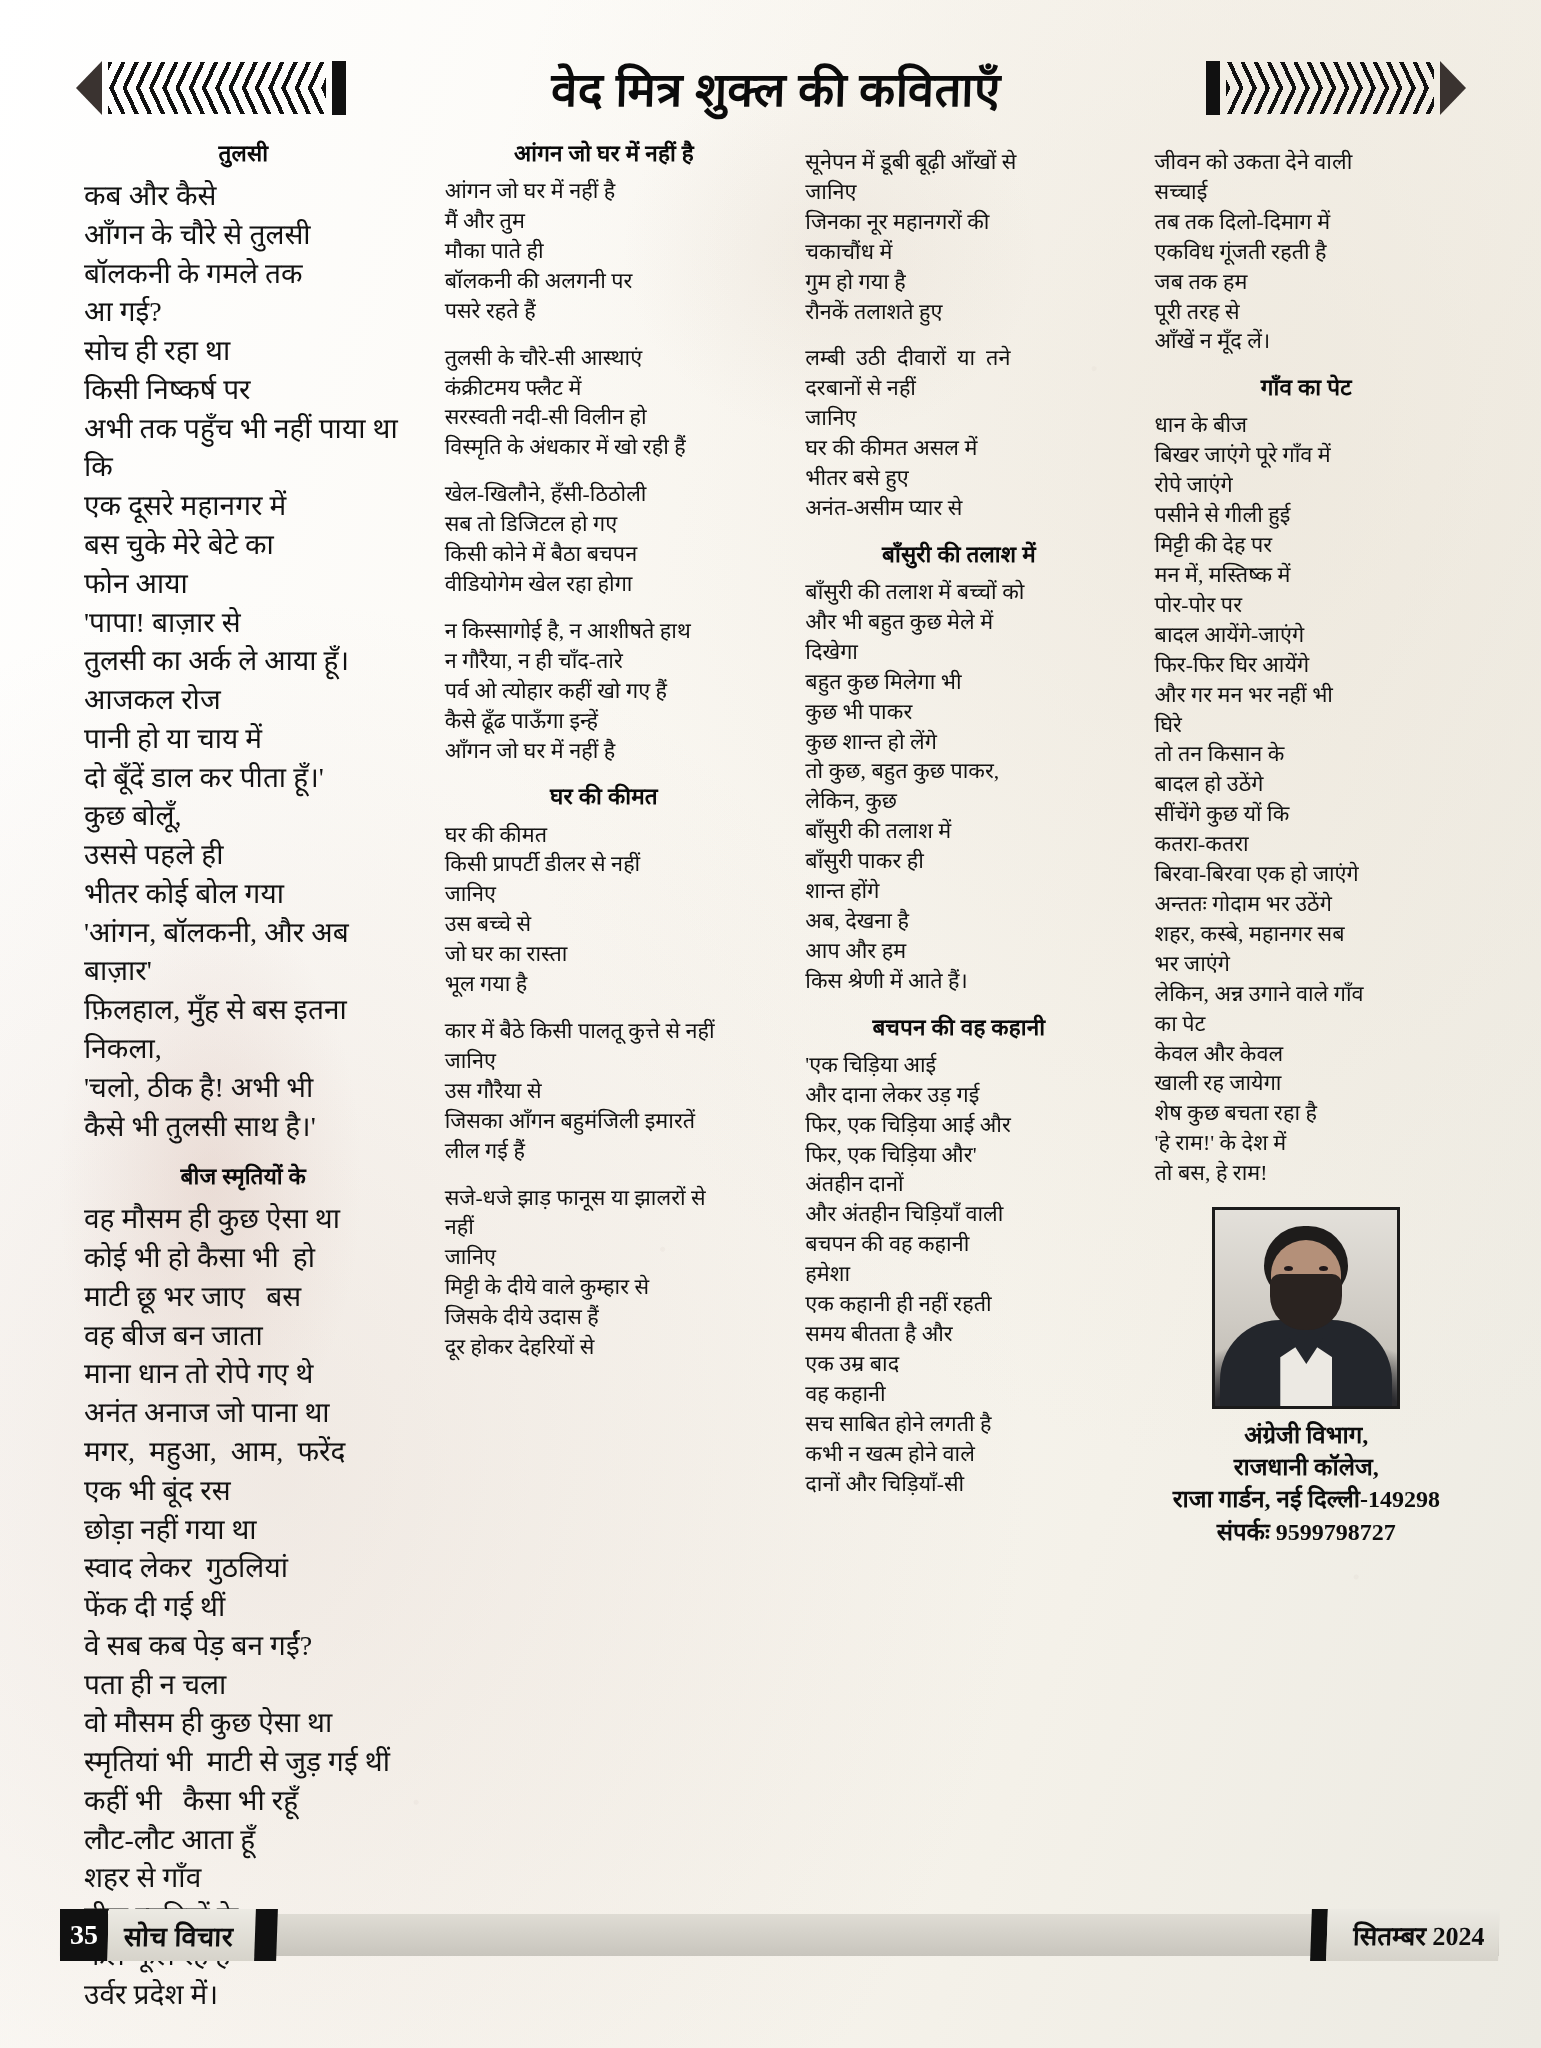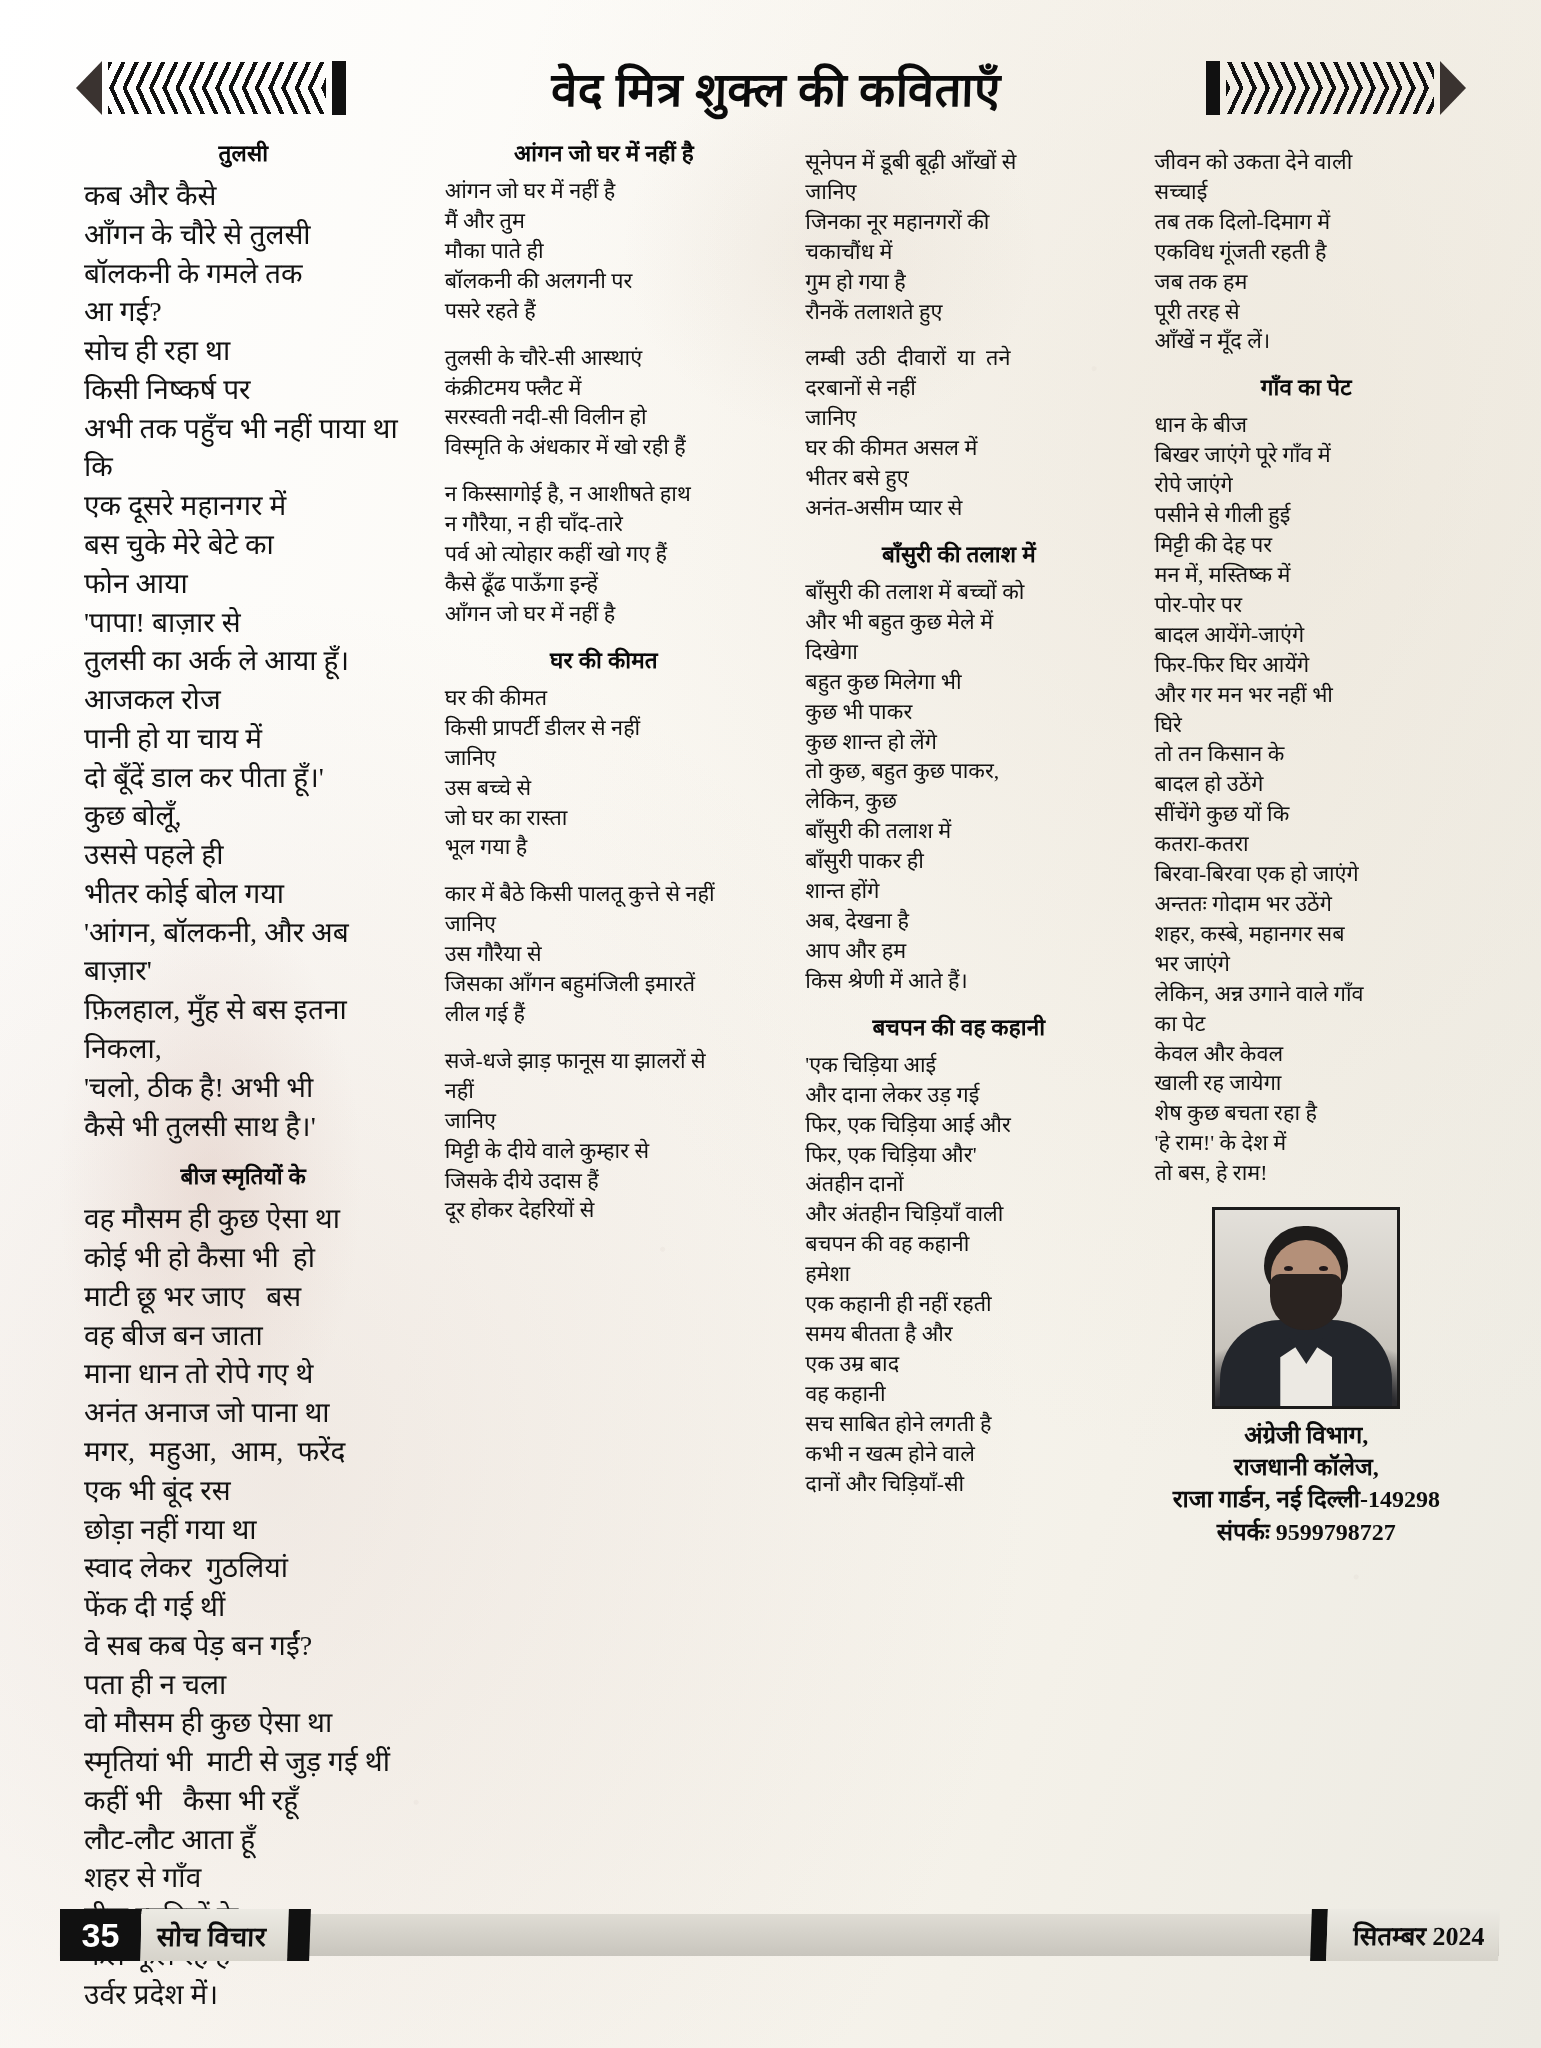--- a/index.html
+++ b/index.html
@@ -195,24 +195,24 @@
   .fbar{
     position:absolute; left:60px; right:42px; top:6px; height:42px;
     background:linear-gradient(#dfdcd4,#c8c5bd);
     transform:skewX(-0.4deg);
   }
   .fleft{
     position:absolute; left:60px; top:0; height:54px;
     display:flex; align-items:center;
   }
   .pagenum{
-    width:81px;height:52px;background:#111;
+    width:48px;height:52px;background:#111;
     color:#fff;display:flex;align-items:center;justify-content:center;
-    font-family:Liberation Sans, sans-serif;
-    font-weight:700;font-size:34px;
+    font-family:Liberation Serif, serif;
+    font-weight:700;font-size:28px;
   }
   .mag-name{
     height:52px;display:flex;align-items:center;
     padding:0 22px 0 16px;
     font-family:"Liberation Serif","DejaVu Serif",serif;
     font-weight:700;font-size:27px;color:#0d0d0d;
     background:linear-gradient(#eceae3,#d6d3ca);
     transform:skewX(-2deg);
     letter-spacing:.5px;
   }
@@ -323,20 +323,26 @@
 मैं और तुम
 मौका पाते ही
 बॉलकनी की अलगनी पर
 पसरे रहते हैं</p>
       </div>
       <div class="stanza">
         <p class="line">तुलसी के चौरे-सी आस्थाएं
 कंक्रीटमय फ्लैट में
 सरस्वती नदी-सी विलीन हो
 विस्मृति के अंधकार में खो रही हैं</p>
+      </div>
+      <div class="stanza">
+        <p class="line">खेल-खिलौने, हँसी-ठिठोली
+सब तो डिजिटल हो गए
+किसी कोने में बैठा बचपन
+वीडियोगेम खेल रहा होगा</p>
       </div>
       <div class="stanza">
         <p class="line">न किस्सागोई है, न आशीषते हाथ
 न गौरैया, न ही चाँद-तारे
 पर्व ओ त्योहार कहीं खो गए हैं
 कैसे ढूँढ पाऊँगा इन्हें
 आँगन जो घर में नहीं है</p>
       </div>
 
       <div class="poem-title spaced">घर की कीमत</div>

